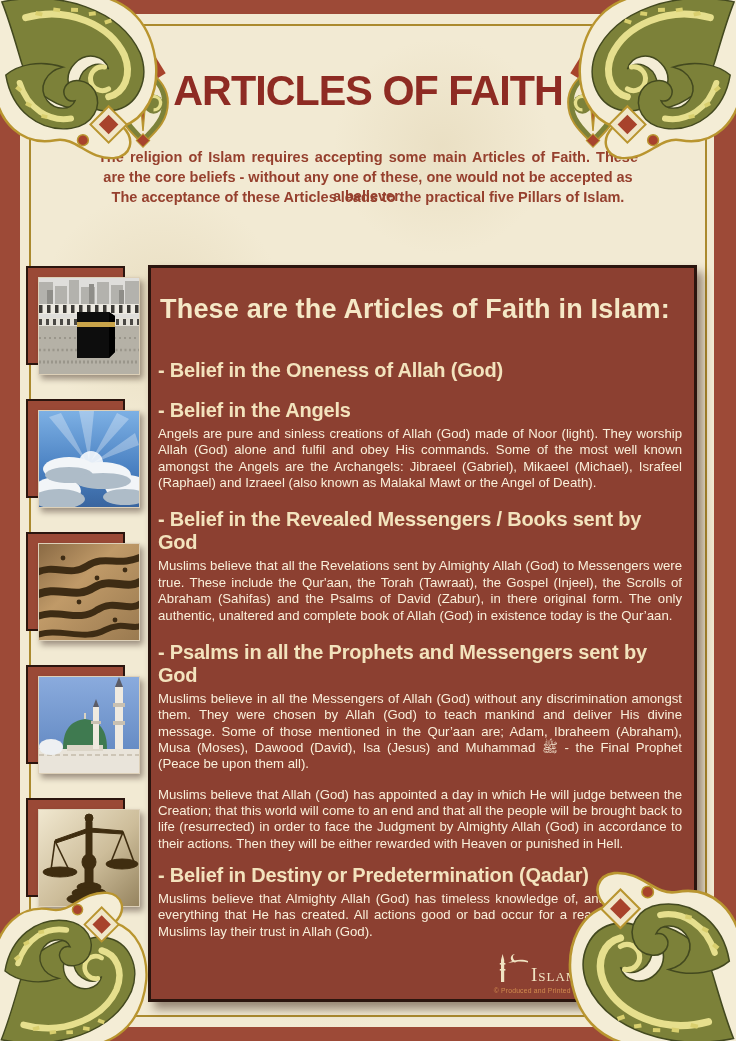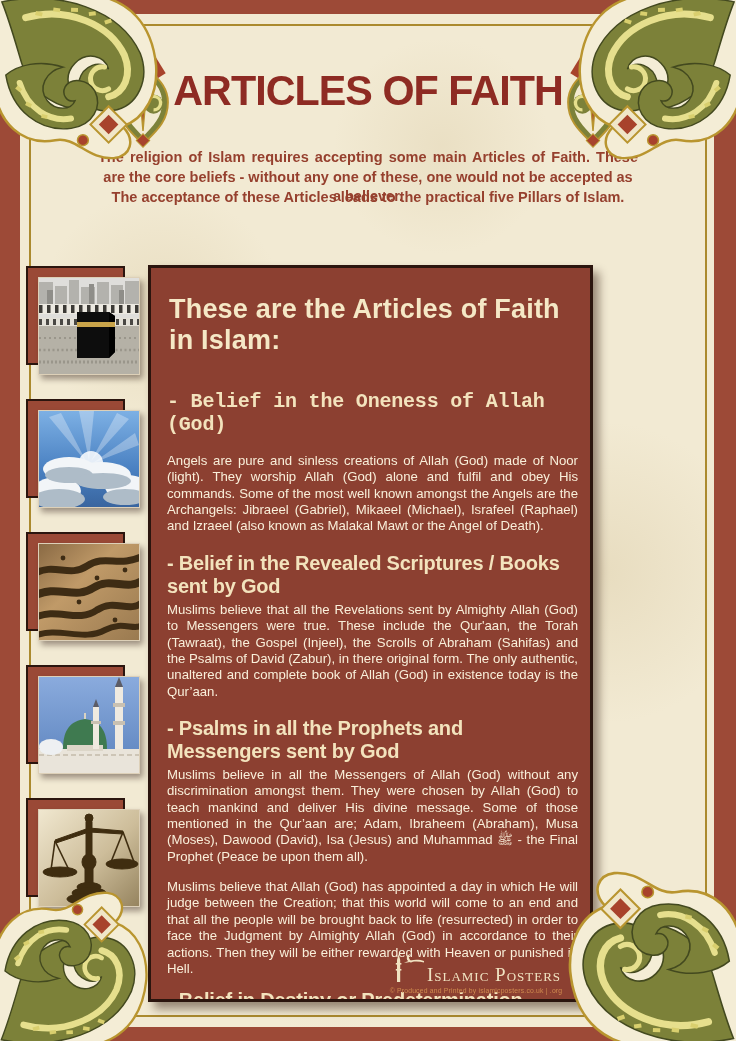--- a/index.html
+++ b/index.html
@@ -19,28 +19,28 @@
   .poster-title{
     margin:0;font-size:43px;font-weight:700;letter-spacing:-1px;color:#8e2b23;
     transform:scaleX(.96);transform-origin:center;
   }
   .intro{position:absolute;left:98px;width:540px;color:#96402e;font-weight:700;font-size:14.5px;line-height:1.32;margin:0;}
   .intro.l1{top:148px;text-align:justify;text-align-last:justify;}
   .intro.l2{top:168px;text-align:center;}
   .intro.l3{top:188px;text-align:center;}
 
   .panel{
-    position:absolute;left:148px;top:265px;width:445px;height:737px;box-sizing:border-box;
+    position:absolute;left:148px;top:265px;width:549px;height:737px;box-sizing:border-box;
     background:#8c4031;border:3px solid #2b150e;
     box-shadow:6px 7px 9px rgba(40,15,5,.45);
-    padding:14px 12px 0 16px;overflow:hidden;
+    padding:14px 12px 0 7px;overflow:hidden;
   }
   .panel h2{margin:12px 0 0 2px;font-size:27px;font-weight:700;color:#f5e8c6;letter-spacing:.2px;}
   .panel section{margin-top:17px;}
-  .panel section.first{margin-top:34px;font-family:Liberation Mono, monospace;}
+  .panel section.first{margin-top:34px;}
   .panel section.s5{margin-top:14px;}
   .panel section.s6{margin-top:12px;}
   .panel h3{margin:0;font-size:20px;font-weight:700;color:#f3e3bd;letter-spacing:-.2px;}
   .panel p{margin:4px 0 0;font-size:13.2px;line-height:1.24;color:#f9efda;text-align:justify;}
 
   .logo{position:absolute;right:14px;bottom:5px;width:200px;text-align:center;}
   .logo .row{display:flex;align-items:flex-end;justify-content:center;gap:2px;}
   .logo-text{
     font-family:"Liberation Serif",serif;font-variant:small-caps;letter-spacing:1px;
     color:#f0e3c2;font-size:19px;line-height:1;
@@ -295,25 +295,26 @@
   </div>
 
   <main class="panel">
     <h2>These are the Articles of Faith in Islam:</h2>
 
     <section class="first">
       <h3>- Belief in the Oneness of Allah (God)</h3>
     </section>
 
     <section>
+      <h3>- Belief in the Angels</h3>
       <p>Angels are pure and sinless creations of Allah (God) made of Noor (light). They worship Allah (God) alone and fulfil and obey His commands. Some of the most well known amongst the Angels are the Archangels: Jibraeel (Gabriel), Mikaeel (Michael), Israfeel (Raphael) and Izraeel (also known as Malakal Mawt or the Angel of Death).</p>
     </section>
 
     <section>
-      <h3>- Belief in the Revealed Scriptures / Books sent by God</h3>
+      <h3>- Belief in the Revealed Messengers / Books sent by God</h3>
       <p>Muslims believe that all the Revelations sent by Almighty Allah (God) to Messengers were true. These include the Qur'aan, the Torah (Tawraat), the Gospel (Injeel), the Scrolls of Abraham (Sahifas) and the Psalms of David (Zabur), in there original form. The only authentic, unaltered and complete book of Allah (God) in existence today is the Qur’aan.</p>
     </section>
 
     <section>
       <h3>- Psalms in all the Prophets and Messengers sent by God</h3>
       <p>Muslims believe in all the Messengers of Allah (God) without any discrimination amongst them. They were chosen by Allah (God) to teach mankind and deliver His divine message. Some of those mentioned in the Qur’aan are; Adam, Ibraheem (Abraham), Musa (Moses), Dawood (David), Isa (Jesus) and Muhammad ﷺ - the Final Prophet (Peace be upon them all).</p>
     </section>
 
     <section class="s5">
       <p>Muslims believe that Allah (God) has appointed a day in which He will judge between the Creation; that this world will come to an end and that all the people will be brought back to life (resurrected) in order to face the Judgment by Almighty Allah (God) in accordance to their actions. Then they will be either rewarded with Heaven or punished in Hell.</p>

